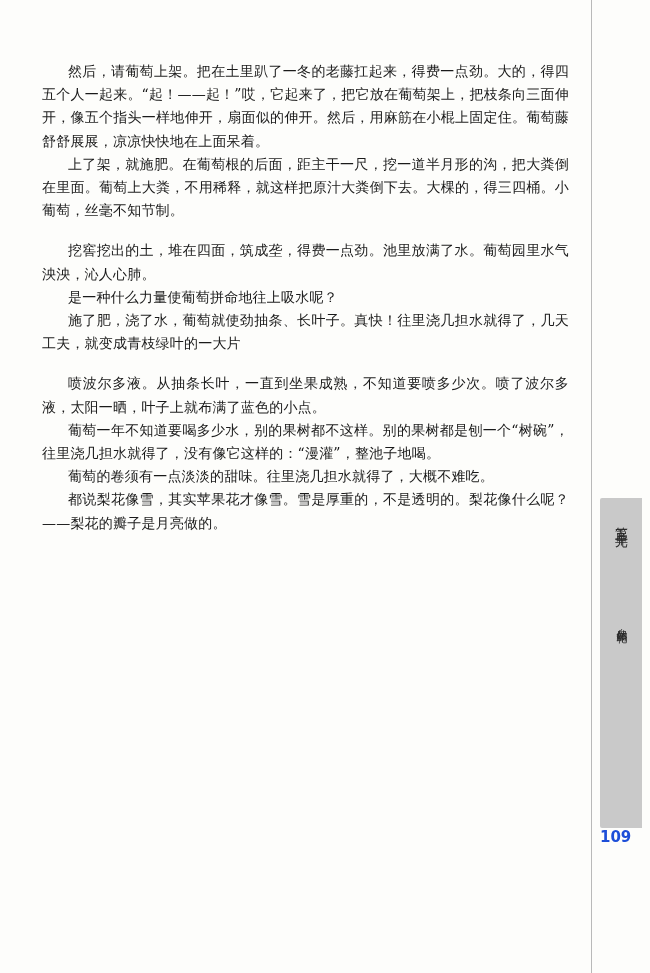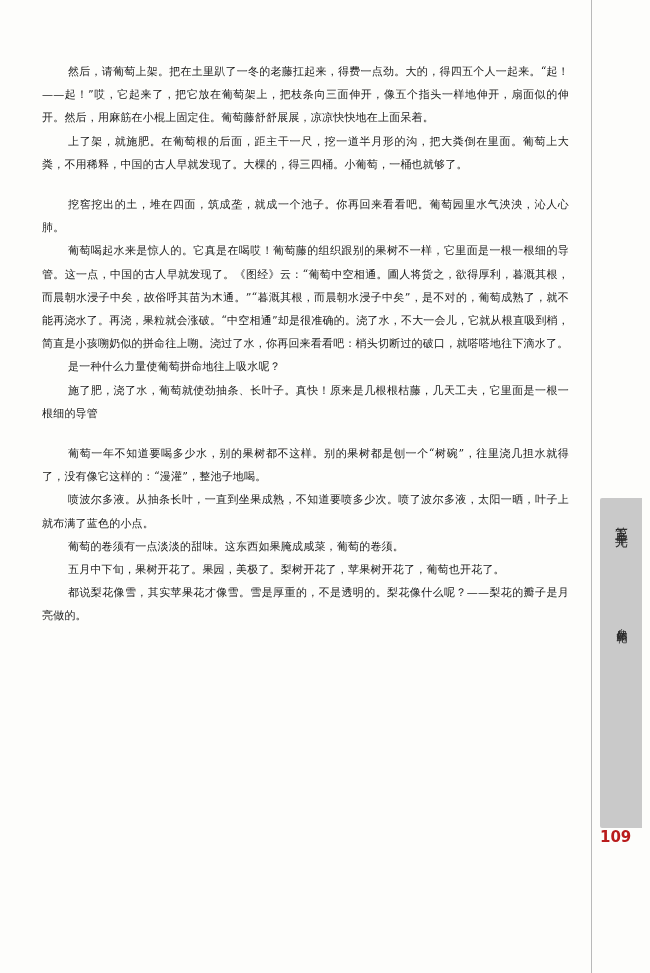--- a/index.html
+++ b/index.html
@@ -66,33 +66,33 @@
     letter-spacing: 1px;
     font-family: "DejaVu Serif", serif;
   }
   .page-number {
     position: absolute;
     left: 600px;
     top: 828px;
     width: 36px;
     text-align: left;
     font-size: 15px;
-    color: #b91c1c;
+    color: #1d4ed8;
     font-family: "DejaVu Sans", sans-serif;
     font-weight: bold;
   }
   .content {
     position: absolute;
     left: 42px;
     top: 60px;
     width: 527px;
   }
   p.para {
     margin: 0 0 0 0;
-    font-size: 11px;
+    font-size: 14px;
     line-height: 23.2px;
     color: #1a1a1a;
     text-align: justify;
     text-indent: 26px;
     font-family: "DejaVu Serif", serif;
     letter-spacing: 0.2px;
   }
   .gap {
     height: 17px;
   }
@@ -106,27 +106,25 @@
 
   <div class="side-tab">
     <div class="unit-title">第五单元</div>
     <div class="unit-sub">自然的年轮</div>
   </div>
 
   <div class="page-number">109</div>
 
   <div class="content">
     <p class="para">然后，请葡萄上架。把在土里趴了一冬的老藤扛起来，得费一点劲。大的，得四五个人一起来。“起！——起！”哎，它起来了，把它放在葡萄架上，把枝条向三面伸开，像五个指头一样地伸开，扇面似的伸开。然后，用麻筋在小棍上固定住。葡萄藤舒舒展展，凉凉快快地在上面呆着。</p>
-    <p class="para">上了架，就施肥。在葡萄根的后面，距主干一尺，挖一道半月形的沟，把大粪倒在里面。葡萄上大粪，不用稀释，中国的古人早就发现了。大棵的，得三四桶。小葡萄，一桶也就够了。</p>
+    <p class="para">上了架，就施肥。在葡萄根的后面，距主干一尺，挖一道半月形的沟，把大粪倒在里面。葡萄上大粪，不用稀释，就这样把原汁大粪倒下去。大棵的，得三四桶。小葡萄，丝毫不知节制。</p>
     <div class="gap"></div>
-    <p class="para">挖窖挖出的土，堆在四面，筑成垄，就成一个池子。你再回来看看吧。葡萄园里水气泱泱，沁人心肺。</p>
-    <p class="para">葡萄喝起水来是惊人的。它真是在喝哎！葡萄藤的组织跟别的果树不一样，它里面是一根一根细的导管。这一点，中国的古人早就发现了。《图经》云：“葡萄中空相通。圃人将货之，欲得厚利，暮溉其根，而晨朝水浸子中矣，故俗呼其苗为木通。”“暮溉其根，而晨朝水浸子中矣”，是不对的，葡萄成熟了，就不能再浇水了。再浇，果粒就会涨破。“中空相通”却是很准确的。浇了水，不大一会儿，它就从根直吸到梢，简直是小孩嗍奶似的拼命往上嗍。浇过了水，你再回来看看吧：梢头切断过的破口，就嗒嗒地往下滴水了。</p>
+    <p class="para">挖窖挖出的土，堆在四面，筑成垄，得费一点劲。池里放满了水。葡萄园里水气泱泱，沁人心肺。</p>
     <p class="para">是一种什么力量使葡萄拼命地往上吸水呢？</p>
-    <p class="para">施了肥，浇了水，葡萄就使劲抽条、长叶子。真快！原来是几根根枯藤，几天工夫，它里面是一根一根细的导管</p>
+    <p class="para">施了肥，浇了水，葡萄就使劲抽条、长叶子。真快！往里浇几担水就得了，几天工夫，就变成青枝绿叶的一大片</p>
     <div class="gap"></div>
+    <p class="para">喷波尔多液。从抽条长叶，一直到坐果成熟，不知道要喷多少次。喷了波尔多液，太阳一晒，叶子上就布满了蓝色的小点。</p>
     <p class="para">葡萄一年不知道要喝多少水，别的果树都不这样。别的果树都是刨一个“树碗”，往里浇几担水就得了，没有像它这样的：“漫灌”，整池子地喝。</p>
-    <p class="para">喷波尔多液。从抽条长叶，一直到坐果成熟，不知道要喷多少次。喷了波尔多液，太阳一晒，叶子上就布满了蓝色的小点。</p>
-    <p class="para">葡萄的卷须有一点淡淡的甜味。这东西如果腌成咸菜，葡萄的卷须。</p>
-    <p class="para">五月中下旬，果树开花了。果园，美极了。梨树开花了，苹果树开花了，葡萄也开花了。</p>
+    <p class="para">葡萄的卷须有一点淡淡的甜味。往里浇几担水就得了，大概不难吃。</p>
     <p class="para">都说梨花像雪，其实苹果花才像雪。雪是厚重的，不是透明的。梨花像什么呢？——梨花的瓣子是月亮做的。</p>
   </div>
 
 </div>
 
 </body></html>

